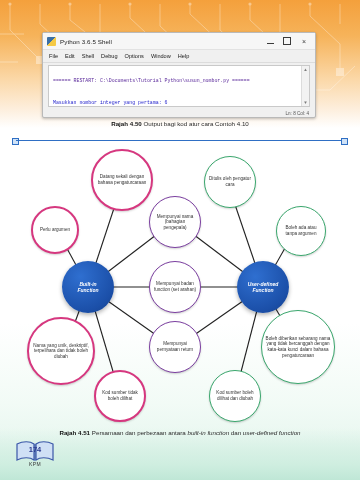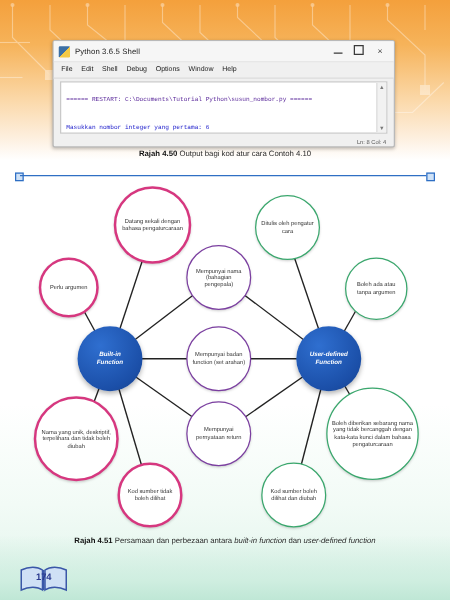--- a/index.html
+++ b/index.html
@@ -112,21 +112,21 @@
   .node.core{
     border:none;color:#ffffff;font-style:italic;font-weight:bold;
     background:radial-gradient(circle at 35% 30%, #2f6fd0 0%, #1b4fa8 70%, #173f86 100%);
     box-shadow:0 2px 4px rgba(0,0,0,.3);
   }
   .node.core .txt{font-size:5px;line-height:6px;color:#fff;}
 
   
   .page-badge{position:absolute;left:12px;top:440px;width:46px;height:34px;text-align:center;}
   .book{
-    position:relative;width:40px;height:22px;margin:12px auto;
+    position:relative;width:40px;height:22px;margin:0 auto;
   }
   .book svg{position:absolute;left:0;top:0;}
   .pg-num{
     position:absolute;left:0;top:5px;width:40px;text-align:center;
     font-size:7.5px;color:#2b3a8f;font-weight:bold;
   }
   .kpm{font-size:5px;color:#333;letter-spacing:.4px;margin-top:-1px;}
 </style>
 </head>
 <body>

